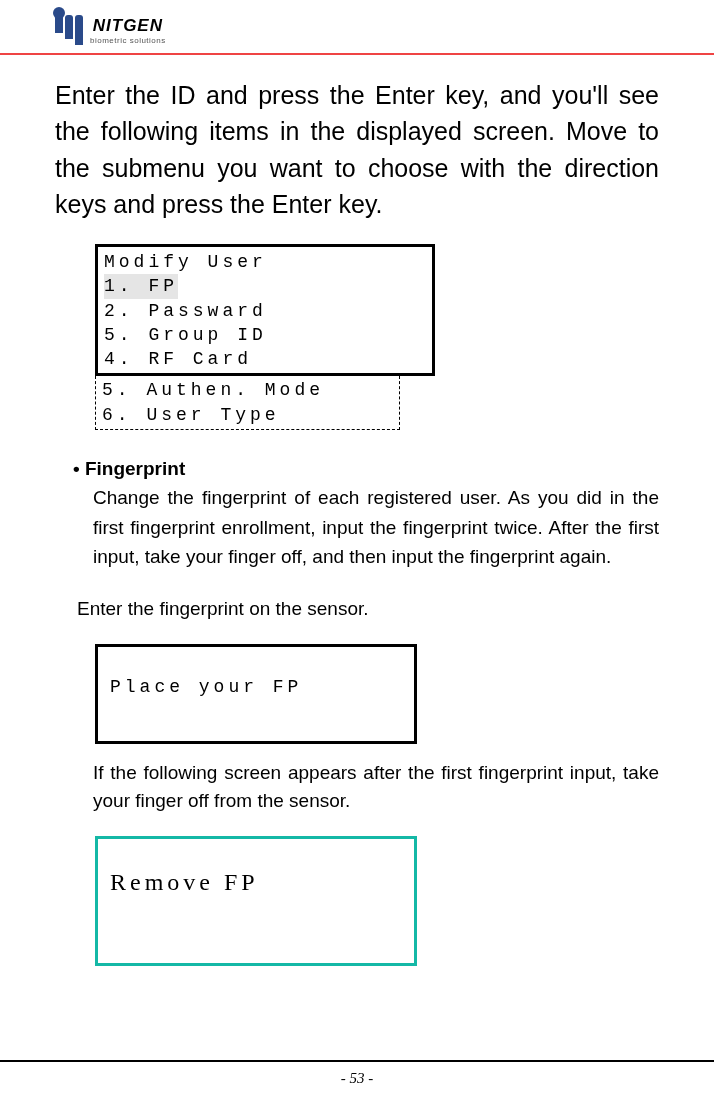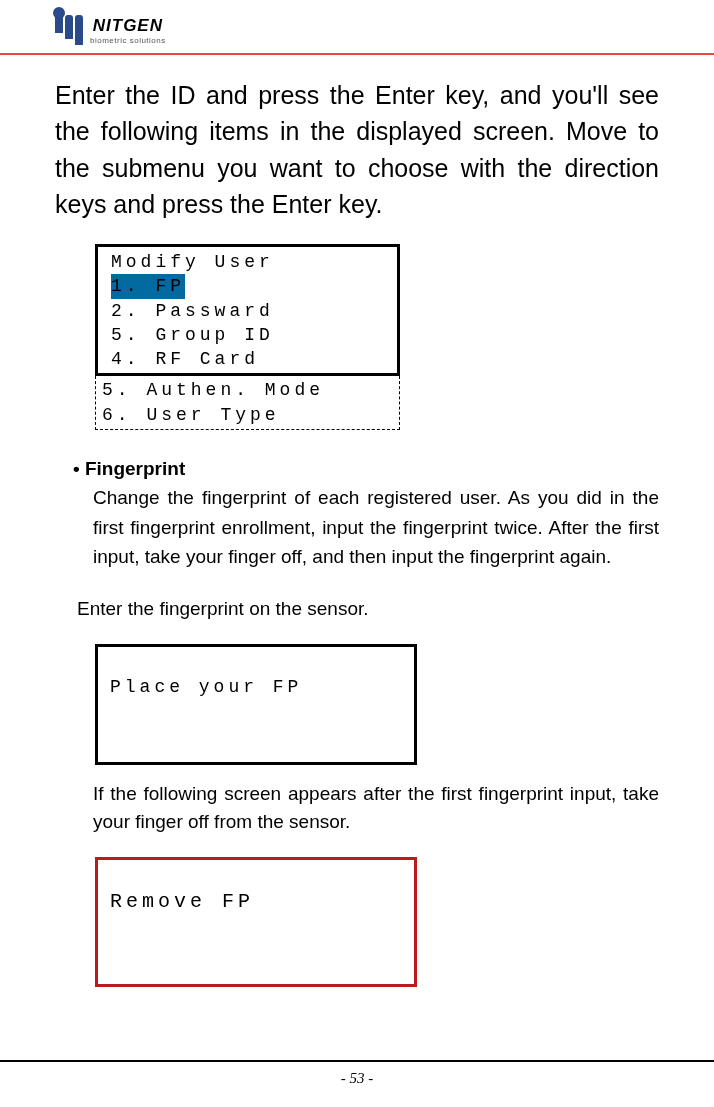--- a/index.html
+++ b/index.html
@@ -73,39 +73,39 @@
       line-height: 1.45;
       text-align: justify;
       margin-bottom: 22px;
     }
     .lcd-container {
       margin-left: 40px;
       margin-bottom: 28px;
     }
     .lcd-top {
       border: 3px solid #000;
-      width: 305px;
-      padding: 3px 13px 2px;
+      width: 340px;
+      padding: 3px 6px 2px;
       font-family: "Courier New", monospace;
       font-size: 18px;
       line-height: 1.35;
       letter-spacing: 4px;
     }
     .lcd-bottom {
       border: 1px dashed #000;
       border-top: none;
       width: 305px;
       padding: 2px 6px 2px;
       font-family: "Courier New", monospace;
       font-size: 18px;
       line-height: 1.35;
       letter-spacing: 4px;
     }
     .highlight {
-      background: #0369a1;
+      background: #e5e5e5;
       display: inline-block;
       padding: 0 0px;
     }
     .bullet-section {
     }
     .bullet-heading {
       font-size: 19px;
       font-weight: bold;
       margin-left: 18px;
       margin-bottom: 3px;
@@ -122,36 +122,36 @@
     }
     .sub-para {
       font-size: 19px;
       line-height: 1.5;
       margin-left: 22px;
       margin-bottom: 20px;
     }
     .lcd-box {
       border: 3px solid #000;
       width: 322px;
-      height: 121px;
+      height: 100px;
       margin-left: 40px;
       padding: 30px 12px;
       font-family: "Courier New", monospace;
       font-size: 18px;
       letter-spacing: 4px;
       margin-bottom: 15px;
     }
     .lcd-box2 {
-      border: 3px solid #b91c1c;
+      border: 3px solid #14b8a6;
       width: 322px;
       height: 130px;
       margin-left: 40px;
       padding: 30px 12px;
-      font-family: Liberation Mono, monospace;
-      font-size: 20px;
+      font-family: Liberation Serif, serif;
+      font-size: 24px;
       letter-spacing: 4px;
       margin-bottom: 15px;
     }
     .para-after {
       font-size: 19px;
       line-height: 1.5;
       text-align: justify;
       margin-left: 38px;
       margin-bottom: 20px;
     }

